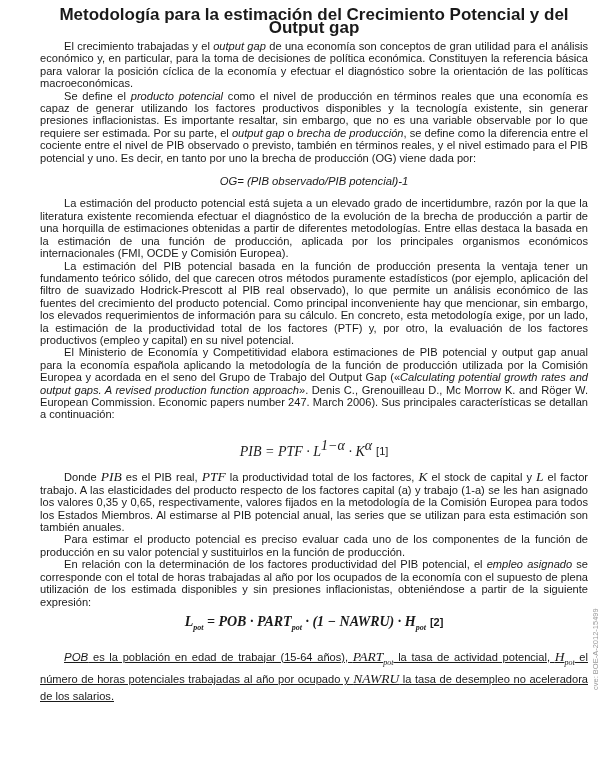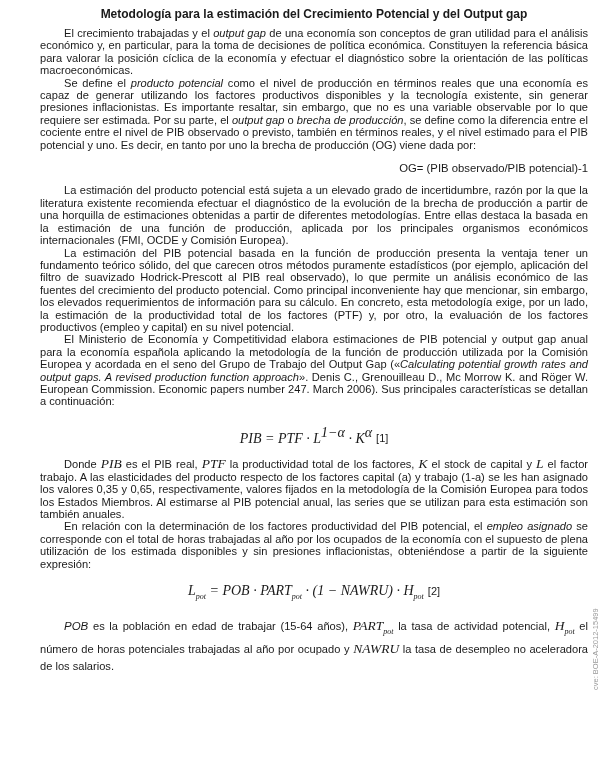--- a/index.html
+++ b/index.html
@@ -3,38 +3,38 @@
 <meta charset="utf-8">
 <style>
   html, body { margin: 0; padding: 0; background: #ffffff; }
   body { width: 612px; height: 771px; position: relative; overflow: hidden; }
   .page {
     position: absolute; left: 40px; top: 8px; width: 548px;
     font-family: "Liberation Sans", sans-serif;
     font-size: 11.1px; line-height: 12.4px; color: #1a1a1a;
   }
   .title {
-    text-align: center; font-weight: bold; font-size: 12px;
+    text-align: center; font-weight: bold; font-size: 17px;
     margin: 0 0 6px 0; line-height: 13px;
   }
   p { margin: 0; text-align: justify; text-indent: 24px; }
   .formula-og {
-    text-align: right; margin: 11px 0 10px 0; font-size: 11.3px;
+    text-align: center; margin: 11px 0 10px 0; font-size: 11.3px; font-style: italic;
   }
   .eq {
     text-align: center; margin: 9px 0 12px 0;
     font-family: "Liberation Serif", serif; font-style: italic; font-size: 14px; line-height: 16px;
   }
   .eq .num { font-family: "Liberation Sans", sans-serif; font-style: normal; font-size: 11px; margin-left: 4px; }
   .eq sup { font-size: 14px; }
   .eq sub { font-size: 8px; }
   .mv { font-family: "Liberation Serif", serif; font-style: italic; font-size: 13.5px; }
   .mv sub { font-size: 8px; }
   .gap8 { height: 8px; }
-  .lh-big { line-height: 17px; }
+  .lh-big { line-height: 17px; text-decoration: underline; }
   .side-cve {
     position: absolute; left: 591px; top: 690px; transform: rotate(-90deg);
     transform-origin: left top; font-family: "Liberation Sans", sans-serif;
     font-size: 7.5px; color: #9a9a9a; white-space: nowrap; width: 100px;
   }
 </style>
 </head>
 <body>
 
 <div class="page">
@@ -50,21 +50,22 @@
   <p>La estimación del PIB potencial basada en la función de producción presenta la ventaja tener un fundamento teórico sólido, del que carecen otros métodos puramente estadísticos (por ejemplo, aplicación del filtro de suavizado Hodrick-Prescott al PIB real observado), lo que permite un análisis económico de las fuentes del crecimiento del producto potencial. Como principal inconveniente hay que mencionar, sin embargo, los elevados requerimientos de información para su cálculo. En concreto, esta metodología exige, por un lado, la estimación de la productividad total de los factores (PTF) y, por otro, la evaluación de los factores productivos (empleo y capital) en su nivel potencial.</p>
 
   <p><span>El Ministerio de Economía y Competitividad elabora estimaciones de PIB potencial y output gap anual para la economía española aplicando la metodología de la función de producción utilizada por la Comisión Europea y acordada en el seno del Grupo de Trabajo del Output Gap («</span><em>Calculating potential growth rates and output gaps. A revised production function approach</em><span>». Denis C., Grenouilleau D., Mc Morrow K. and Röger W. European Commission. Economic papers number 247. March 2006). Sus principales características se detallan a continuación:</span></p>
 
   <div class="gap8"></div>
 
   <div class="eq"><span>PIB = PTF · L</span><sup>1−α</sup><span> · K</span><sup>α</sup><span class="num">[1]</span></div>
 
   <p><span>Donde </span><span class="mv">PIB</span><span> es el PIB real, </span><span class="mv">PTF</span><span> la productividad total de los factores, </span><span class="mv">K</span><span> el stock de capital y </span><span class="mv">L</span><span> el factor trabajo. A las elasticidades del producto respecto de los factores capital (a) y trabajo (1-a) se les han asignado los valores 0,35 y 0,65, respectivamente, valores fijados en la metodología de la Comisión Europea para todos los Estados Miembros. Al estimarse al PIB potencial anual, las series que se utilizan para esta estimación son también anuales.</span></p>
 
+  <p>Para estimar el producto potencial es preciso evaluar cada uno de los componentes de la función de producción en su valor potencial y sustituirlos en la función de producción.</p>
 
   <p><span>En relación con la determinación de los factores productividad del PIB potencial, el </span><em>empleo asignado</em><span> se corresponde con el total de horas trabajadas al año por los ocupados de la economía con el supuesto de plena utilización de los estimada disponibles y sin presiones inflacionistas, obteniéndose a partir de la siguiente expresión:</span></p>
 
-  <div class="eq" style="margin-top:13px;"><span>L</span><sub>pot</sub><span> = POB · PART</span><sub>pot</sub><span> · (1 − NAWRU) · H</span><sub>pot</sub><span class="num">[2]</span></div>
+  <div class="eq" style="margin-top:6px;font-weight:bold;"><span>L</span><sub>pot</sub><span> = POB · PART</span><sub>pot</sub><span> · (1 − NAWRU) · H</span><sub>pot</sub><span class="num">[2]</span></div>
 
   <p class="lh-big"><span class="mv" style="font-family:'Liberation Sans',sans-serif;font-size:11.5px;">POB</span><span> es la población en edad de trabajar (15-64 años), </span><span class="mv"><span>PART</span><sub>pot</sub></span><span> la tasa de actividad potencial, </span><span class="mv"><span>H</span><sub>pot</sub></span><span> el número de horas potenciales trabajadas al año por ocupado y </span><span class="mv">NAWRU</span><span> la tasa de desempleo no aceleradora de los salarios.</span></p>
 </div>
 
 <div class="side-cve">cve: BOE-A-2012-15499</div>
 
 </body></html>

